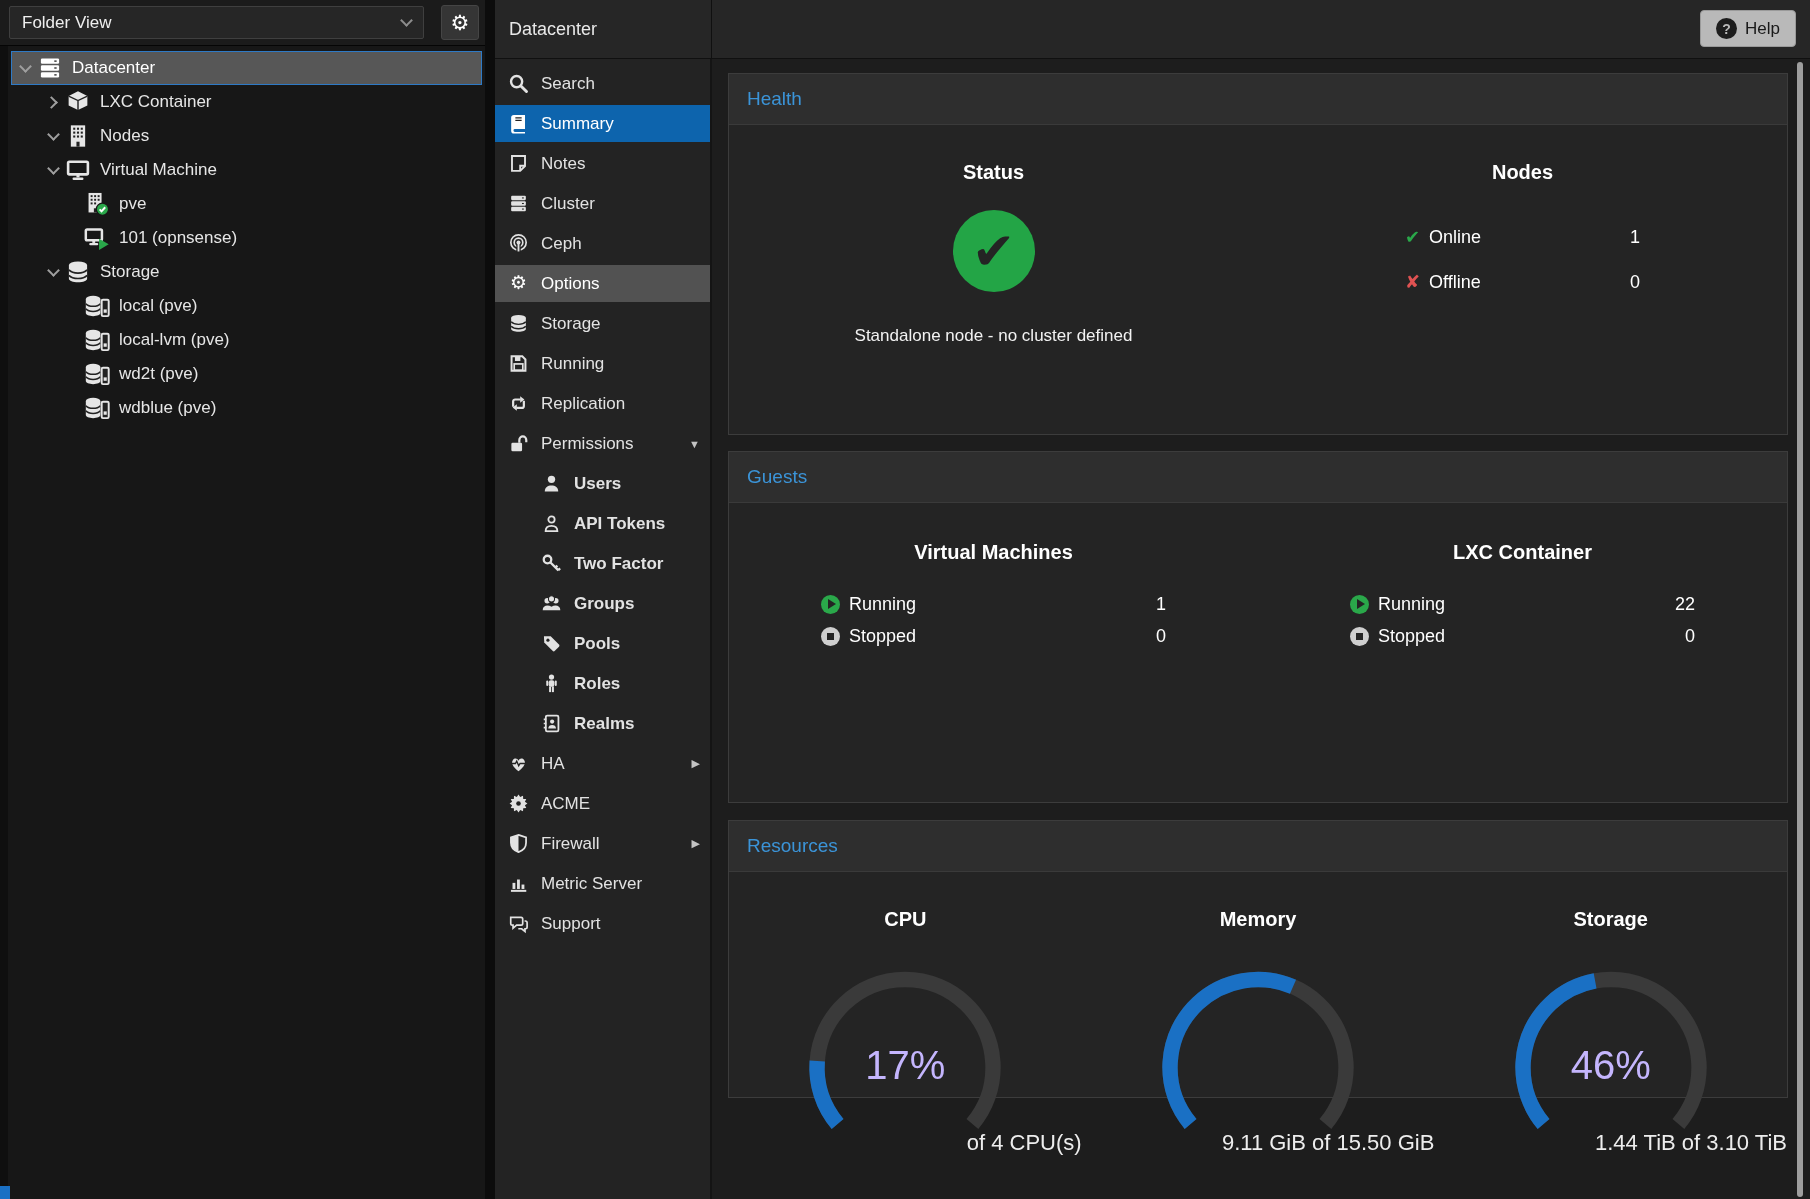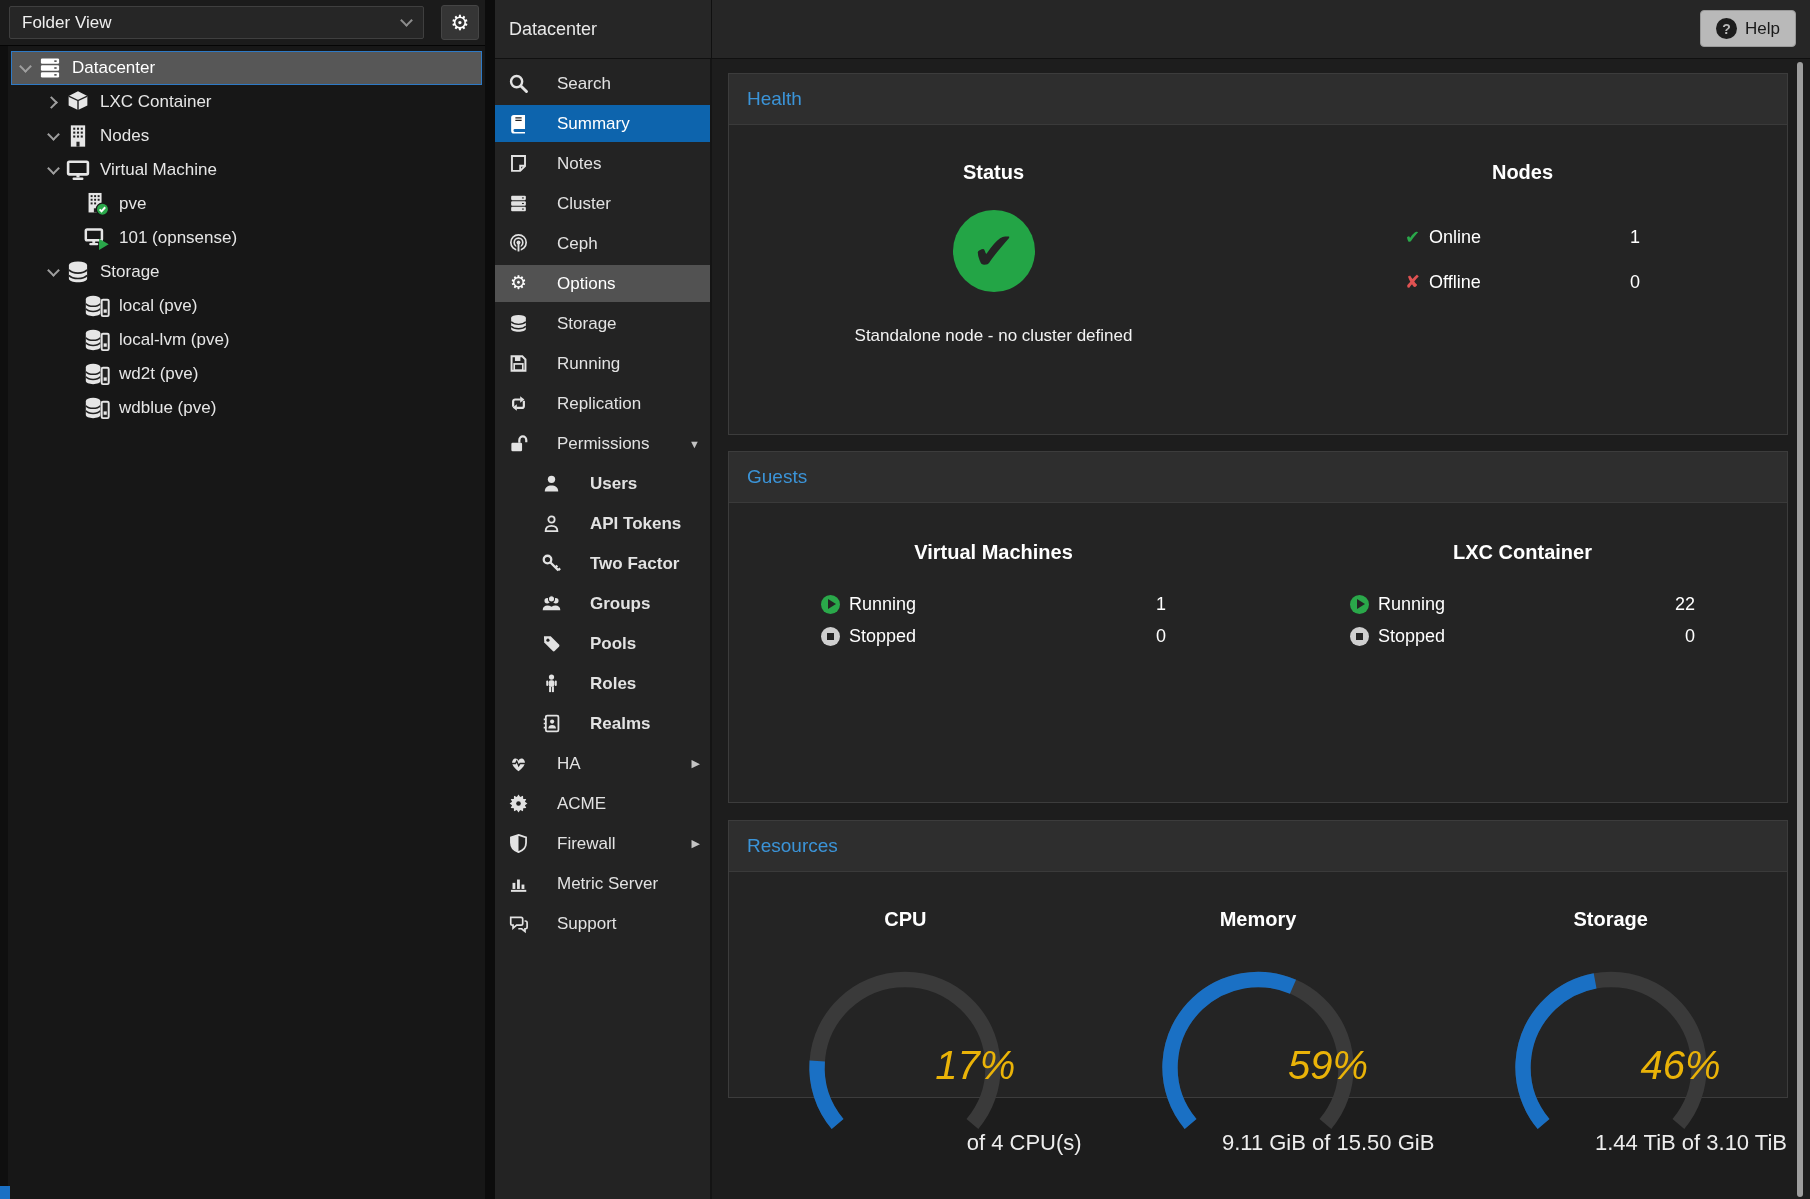--- a/index.html
+++ b/index.html
@@ -32,21 +32,21 @@
   .blue-corner { position:absolute; left:0; top:1186px; width:10px; height:13px; background:#1a70c4; }
 
   
   .splitter { position:absolute; left:485px; top:0; width:10px; height:1199px; background:#0c0c0c; }
   .menu-panel { position:absolute; left:495px; top:0; width:217px; height:1199px; background:#232323;
     border-right:2px solid #141414; }
   .menu-header { height:59px; background:#262626; border-bottom:1px solid #101010; border-right:1px solid #101010;
     margin-right:-2px; color:#e8e8e8; font-size:18px; display:flex; align-items:center; padding-left:14px; }
   .menu-list { padding-top:3px; }
   .menu-item { height:37px; margin:3px 0; display:flex; align-items:center; padding:0 10px 0 12px;
-    color:#e2e2e2; font-size:17px; cursor:pointer;gap:16px; }
+    color:#e2e2e2; font-size:17px; cursor:pointer; }
   .menu-item .icon { width:23px; display:flex; justify-content:center; margin-right:11px; flex:none; }
   .menu-item.selected { background:#0d64ad; color:#fff; }
   .menu-item.hover { background:#525252; color:#fff; }
   .menu-item.indent { padding-left:45px;font-weight:bold; }
   .menu-arrow { margin-left:auto; color:#c3c3c3; font-size:11px; }
 
   
   .content { position:absolute; left:712px; top:0; width:1098px; height:1199px; background:#1d1d1d; }
   .content-topbar { height:59px; background:#262626; border-bottom:1px solid #101010; position:relative; }
   .help-btn { position:absolute; right:14px; top:10px; height:37px; padding:0 15px; background:#b9b9b9;
@@ -74,21 +74,21 @@
   .g-rows { width:345px; margin:24px auto 0; }
   .g-row { display:flex; align-items:center; height:32px; font-size:18px; color:#fff; text-align:left; }
   .dot-icon { width:19px; height:19px; border-radius:50%; margin-right:9px; position:relative; flex:none; }
   .dot-icon.play { background:#2aa84a; }
   .dot-icon.play::after { content:""; position:absolute; left:7px; top:4.5px; border-left:8px solid #242424;
     border-top:5px solid transparent; border-bottom:5px solid transparent; }
   .dot-icon.stop { background:#cfcfcf; }
   .dot-icon.stop::after { content:""; position:absolute; left:6px; top:6px; width:7px; height:7px; background:#242424; }
   .g-row .val { margin-left:auto; }
   .gauge-wrap { position:relative; width:220px; margin:32px auto 0; }
-  .gauge-pct { position:absolute; left:0; right:0; top:80px; text-align:right; font-size:40px; color:#eab308;font-style:italic; }
+  .gauge-pct { position:absolute; left:0; right:0; top:80px; text-align:center; font-size:40px; color:#c4b5fd; }
   .gauge-cap { margin-top:-24px; font-size:22px; color:#ededed; text-align:right; }
   .scroll-thumb { position:absolute; left:1797px; top:62px; width:6px; height:1135px; background:#9e9e9e;
     border-radius:3px; }
 </style>
 </head>
 <body>
 
 <div class="left-panel">
   <div class="left-topbar">
     <div class="combo">
@@ -579,21 +579,21 @@
        <path d="M 38.72 146.42 A 80 80 0 1 1 161.28 146.42" fill="none" stroke="#3a3a3a" stroke-width="14" pathLength="100"></path>
        <path d="M 38.72 146.42 A 80 80 0 1 1 161.28 146.42" fill="none" stroke="#1a70c4" stroke-width="14" pathLength="100" stroke-dasharray="17 100"></path>
      </svg><div class="gauge-pct">17%</div></div>
             <div class="gauge-cap">of 4 CPU(s)</div>
           </div>
           <div class="col">
             <div class="col-title">Memory</div>
             <div class="gauge-wrap"><svg width="220" height="187" viewBox="0 0 200 170">
        <path d="M 38.72 146.42 A 80 80 0 1 1 161.28 146.42" fill="none" stroke="#3a3a3a" stroke-width="14" pathLength="100"></path>
        <path d="M 38.72 146.42 A 80 80 0 1 1 161.28 146.42" fill="none" stroke="#1a70c4" stroke-width="14" pathLength="100" stroke-dasharray="59 100"></path>
-     </svg><div class="gauge-pct">59%</div></div>
+     </svg></div>
             <div class="gauge-cap">9.11 GiB of 15.50 GiB</div>
           </div>
           <div class="col">
             <div class="col-title">Storage</div>
             <div class="gauge-wrap"><svg width="220" height="187" viewBox="0 0 200 170">
        <path d="M 38.72 146.42 A 80 80 0 1 1 161.28 146.42" fill="none" stroke="#3a3a3a" stroke-width="14" pathLength="100"></path>
        <path d="M 38.72 146.42 A 80 80 0 1 1 161.28 146.42" fill="none" stroke="#1a70c4" stroke-width="14" pathLength="100" stroke-dasharray="46 100"></path>
      </svg><div class="gauge-pct">46%</div></div>
             <div class="gauge-cap">1.44 TiB of 3.10 TiB</div>
           </div>

